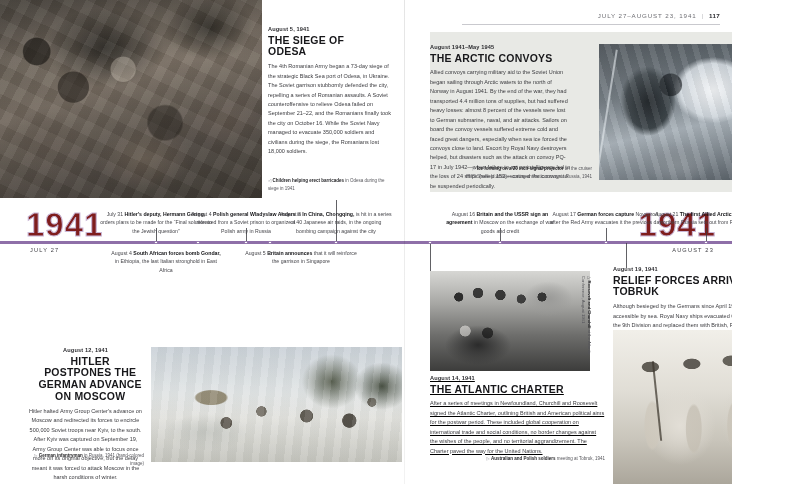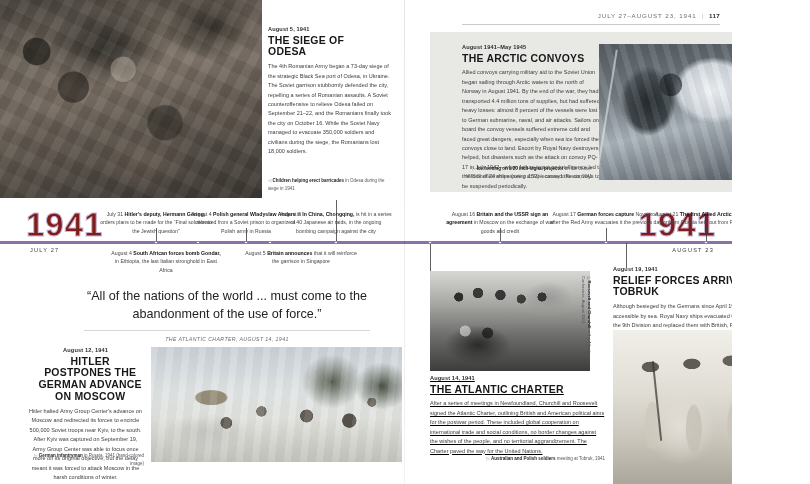--- a/index.html
+++ b/index.html
@@ -86,21 +86,21 @@
   .cap-odesa {
     position: absolute; left: 268px; top: 177px; width: 124px;
   }
 
   
   .arctic-panel {
     position: absolute; left: 430px; top: 32px;
     width: 348px; height: 160px;
     background: #e8e9e5;
   }
-  .arctic-text { position: absolute; left: 32px; top: 12px; width: 140px; }
+  .arctic-text { position: absolute; left: 0; top: 12px; width: 140px; }
   .arctic-photo {
     position: absolute; right: 16px; top: 12px; width: 163px; height: 136px;
     background:
       radial-gradient(ellipse 56px 46px at 70% 34%, #f2f4f6 0%, #cfd6dc 58%, transparent 72%),
       radial-gradient(ellipse 40px 50px at 30% 42%, #1d2226 0%, #3b4348 55%, transparent 70%),
       radial-gradient(ellipse 50px 34px at 48% 88%, #8d949a 0%, transparent 66%),
       linear-gradient(168deg, #41484e 0%, #6d767d 34%, #aab3ba 60%, #555d64 100%);
     overflow: hidden;
   }
   .arctic-photo::before {
@@ -354,25 +354,20 @@
 
   <div class="tl-ev" style="left:245px; top:249px;">
     <span class="date">August 5</span>
     <b>Britain announces</b><span> that it will reinforce the garrison in Singapore</span>
   </div>
   <div class="tl-tick" style="left:268px;"></div>
   <div class="tl-stem" style="left:430px; top:243px; height:110px;"></div>
   <div class="tl-tick" style="left:428px;"></div>
   <div class="tl-stem" style="left:626px; top:243px; height:25px;"></div>
 
-  <div class="quote-wrap">
-    <div class="quote">“All of the nations of the world ... must come to the abandonment of the use of force.”</div>
-    <div class="quote-rule"></div>
-    <div class="quote-src">THE ATLANTIC CHARTER, AUGUST 14, 1941</div>
-  </div>
 
   <div class="moscow-text">
     <div class="kicker">August 12, 1941</div>
     <div class="headline" style="transform:scaleX(.92); transform-origin:right center;">HITLER POSTPONES THE GERMAN ADVANCE ON MOSCOW</div>
     <div class="bodytext">Hitler halted Army Group Center's advance on Moscow and redirected its forces to encircle 500,000 Soviet troops near Kyiv, to the south. After Kyiv was captured on September 19, Army Group Center was able to focus once more on its original objective, but the delay meant it was forced to attack Moscow in the harsh conditions of winter.</div>
   </div>
   <div class="caption cap-moscow">
     <span class="tri">▷</span>
     <b>German infantryman</b><span> in Russia, 1941 (hand-colored image)</span>
   </div>

